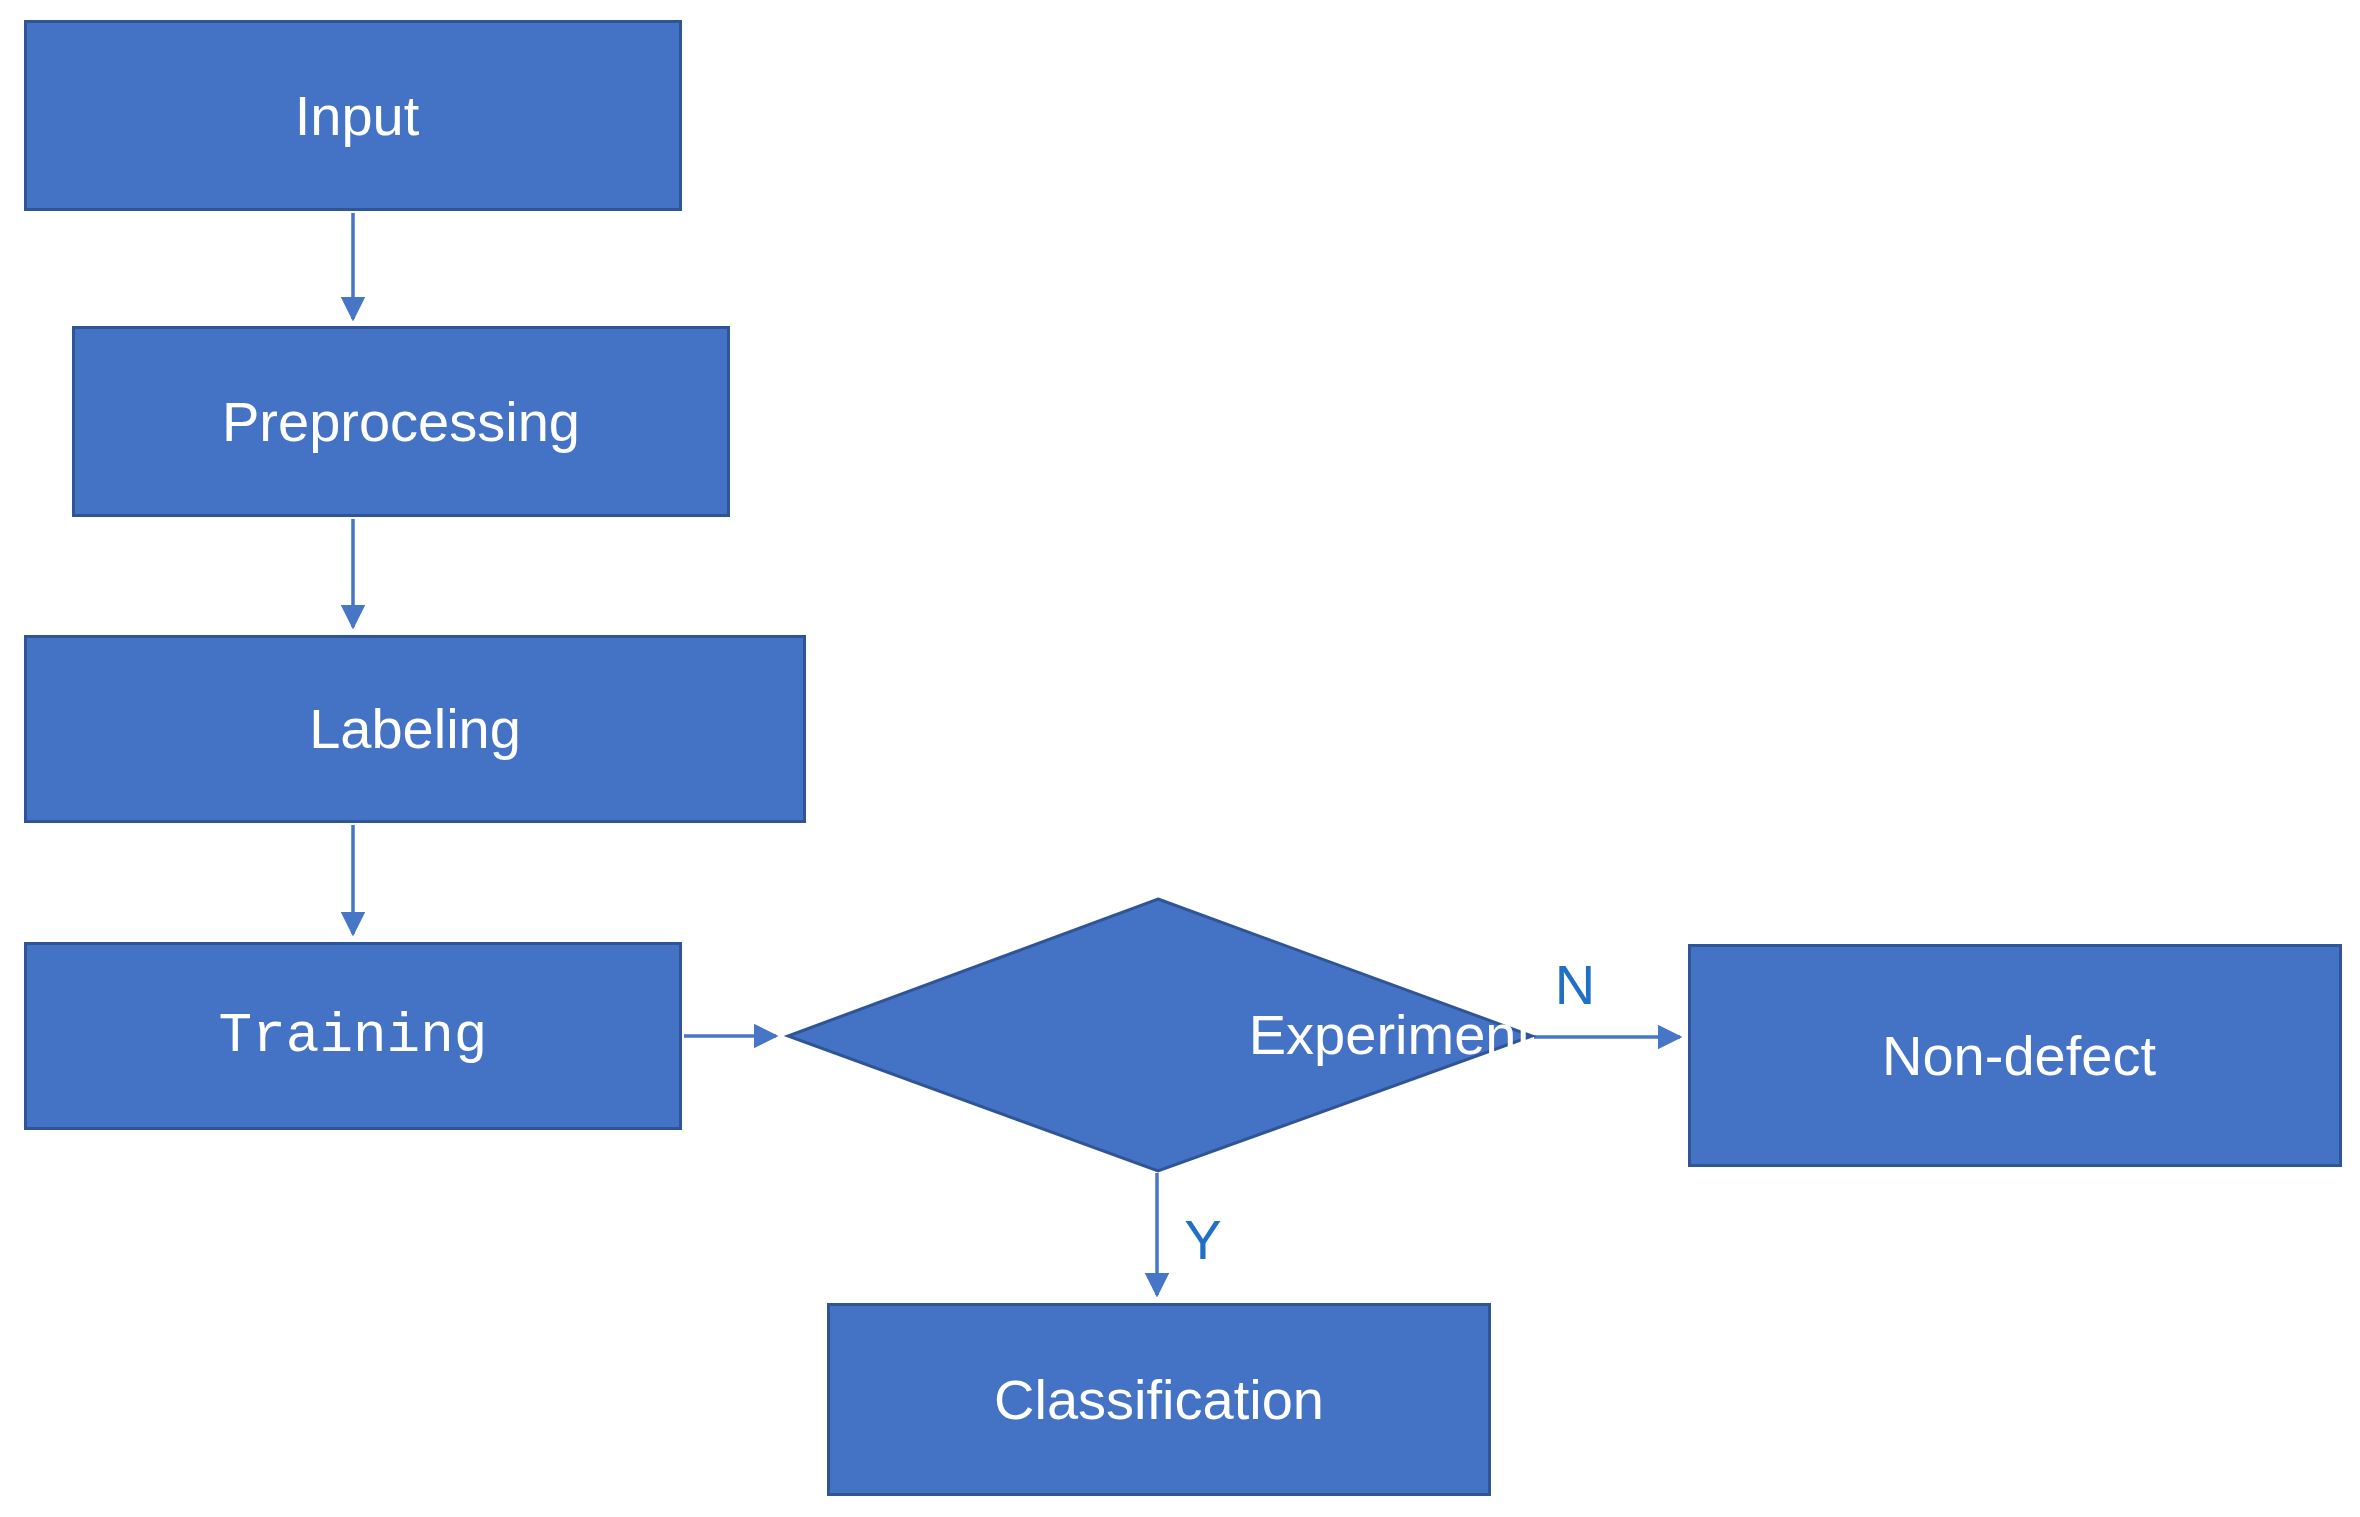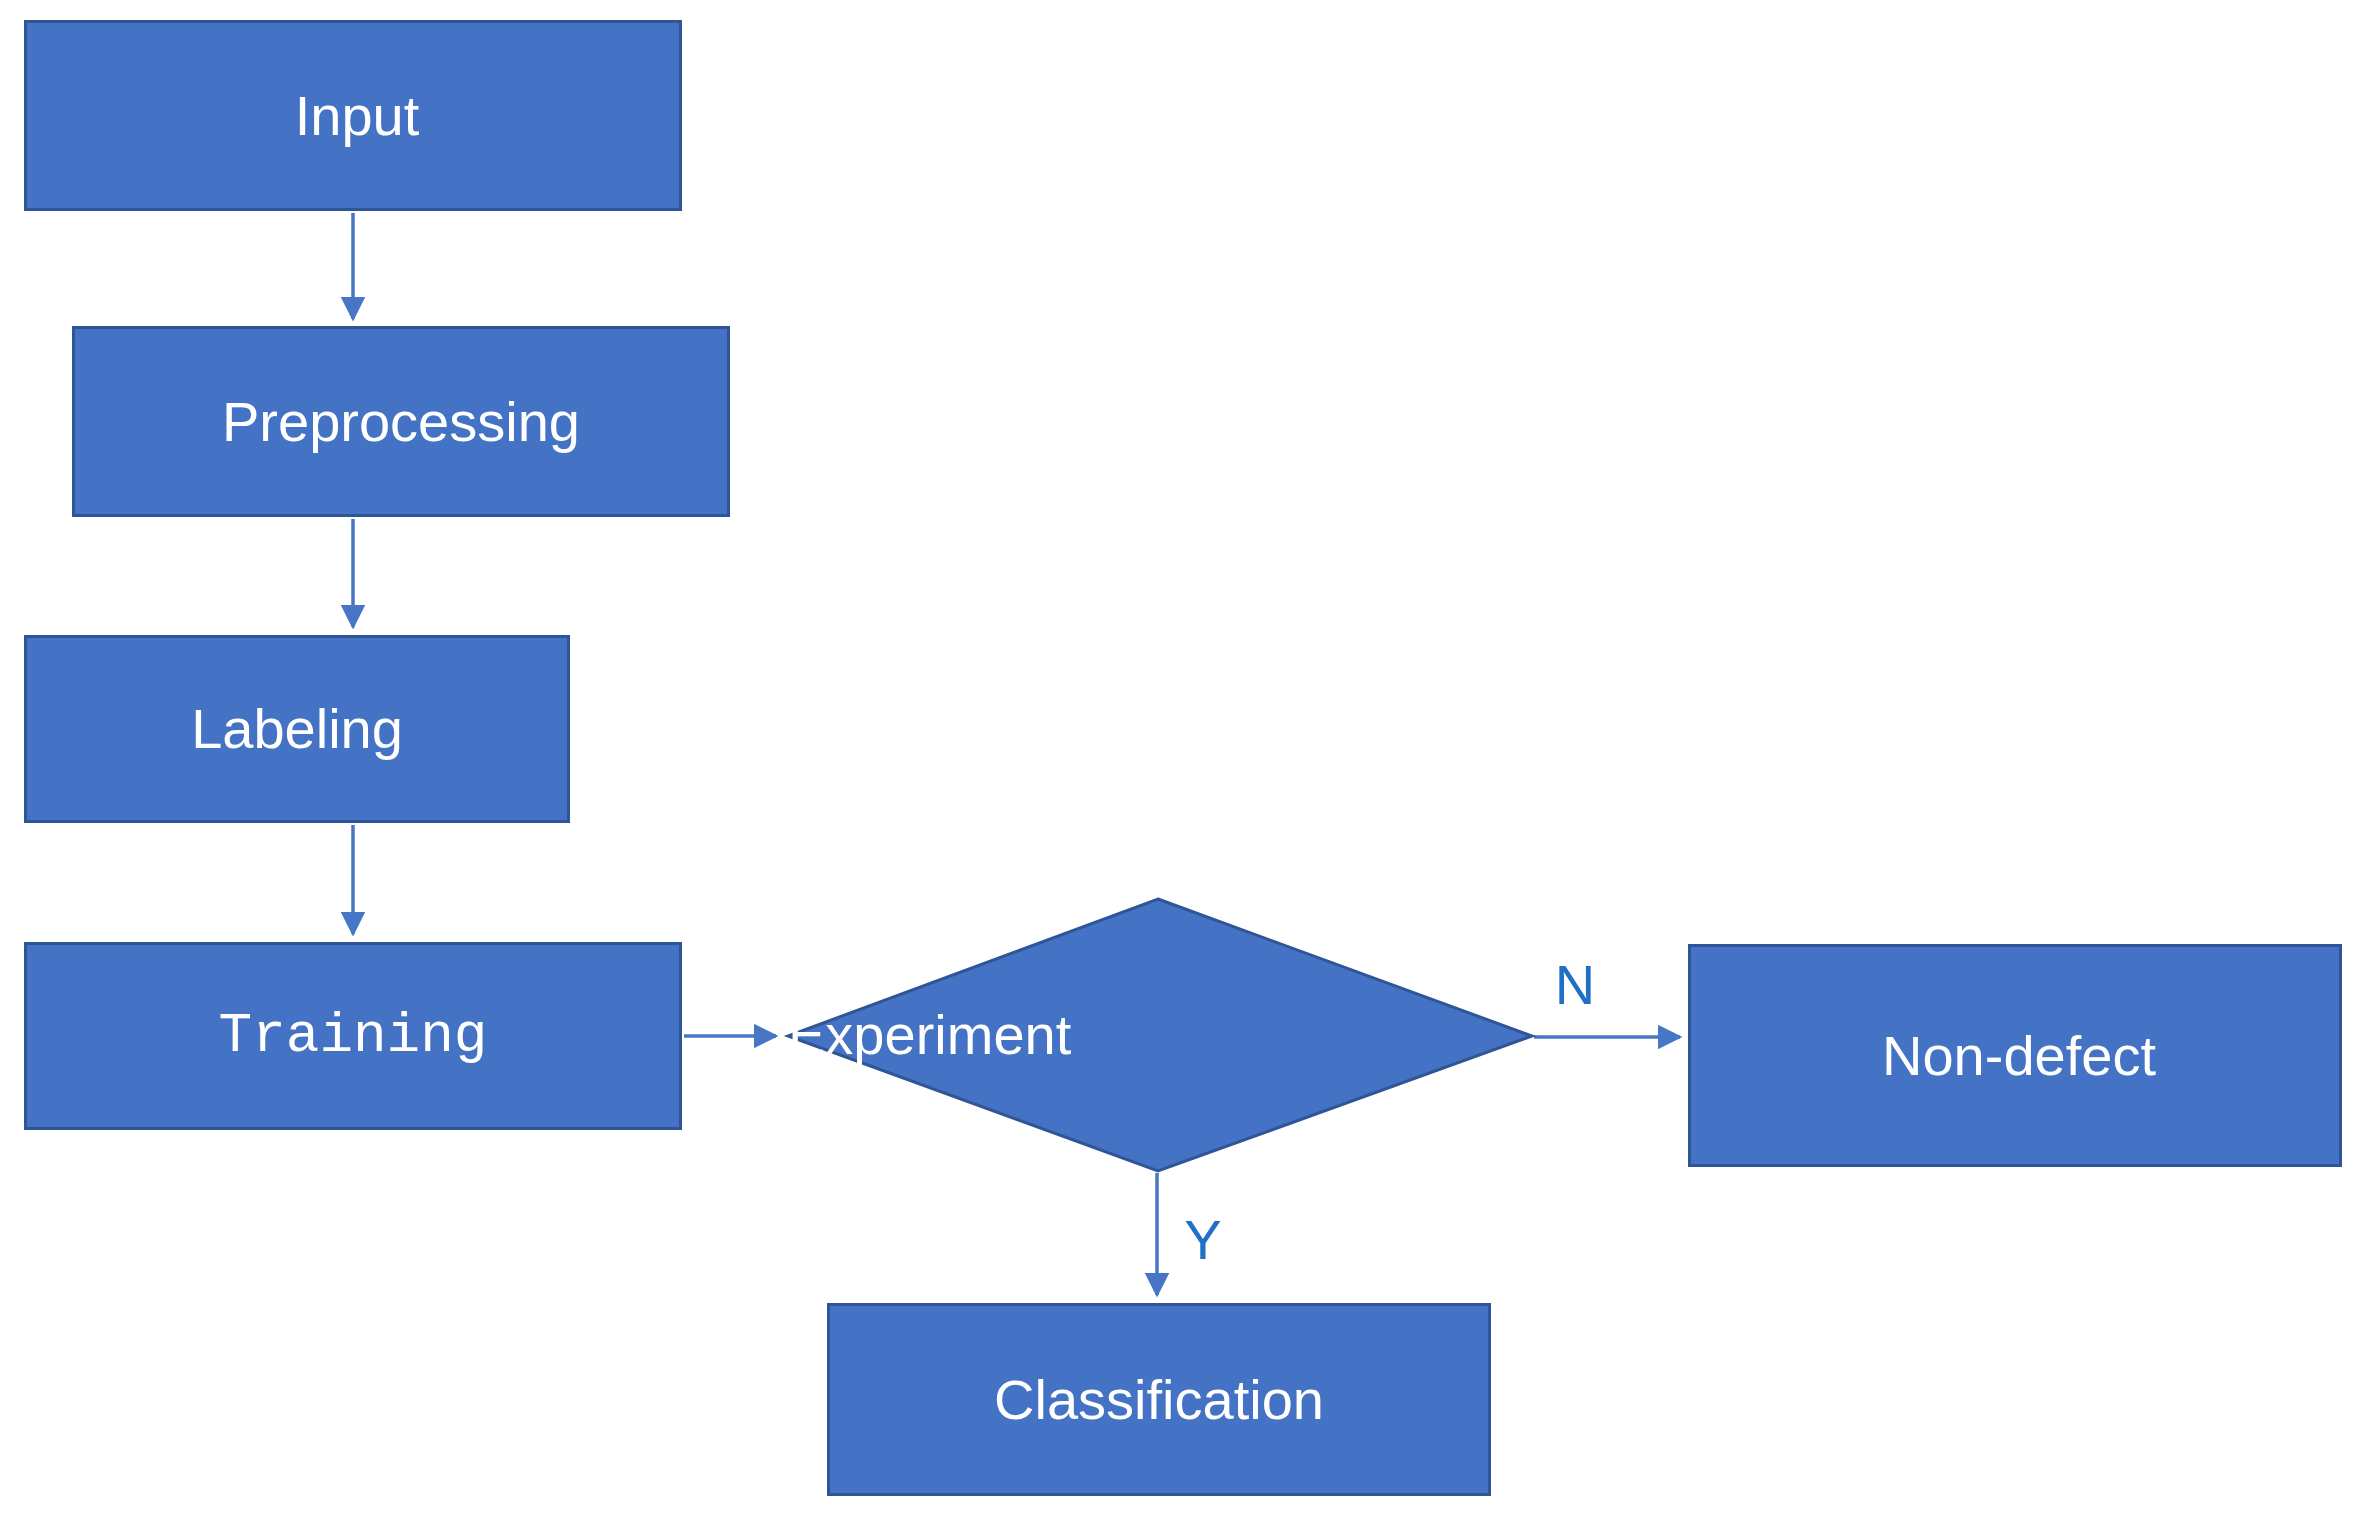--- a/index.html
+++ b/index.html
@@ -49,37 +49,37 @@
     color: var(--node-text);
     font-size: 56px;
     line-height: 1;
     letter-spacing: 0px;
     white-space: nowrap;
   }
   .diamond-label-wrap {
     position: absolute;
     display: flex;
     align-items: center;
-    justify-content: flex-start;
+    justify-content: flex-end;
     pointer-events: none;
   }
 
   .branch-label {
     position: absolute;
     transform: translate(-50%, -50%);
     color: var(--branch-label);
     font-size: 56px;
     line-height: 1;
     font-weight: 400;
   }
 
   
   .node-input          { left: 24px;   top: 20px;   width: 658px; height: 191px; padding-left: 8px; }
   .node-preprocessing  { left: 24px;   top: 326px;  width: 658px; height: 191px; margin-left: 48px; }
-  .node-labeling       { left: 24px;   top: 635px;  width: 546px; height: 188px; align-items: center; }
+  .node-labeling       { left: 24px;   top: 635px;  width: 782px; height: 188px; align-items: center; }
   .node-training       { left: 24px;   top: 942px;  width: 658px; height: 188px; font-family: Liberation Mono, monospace; }
   .node-non-defect     { left: 1688px; top: 944px;  width: 654px; height: 223px; padding-left: 8px; }
   .node-classification { left: 827px;  top: 1303px; width: 664px; height: 193px; }
   .diamond-label-wrap  { left: 788px;  top: 899px;  width: 744px; height: 272px; }
   .branch-label-n      { left: 1575px; top: 985px;  }
   .branch-label-y      { left: 1203px; top: 1240px; }
 </style>
 </head>
 <body>
 

